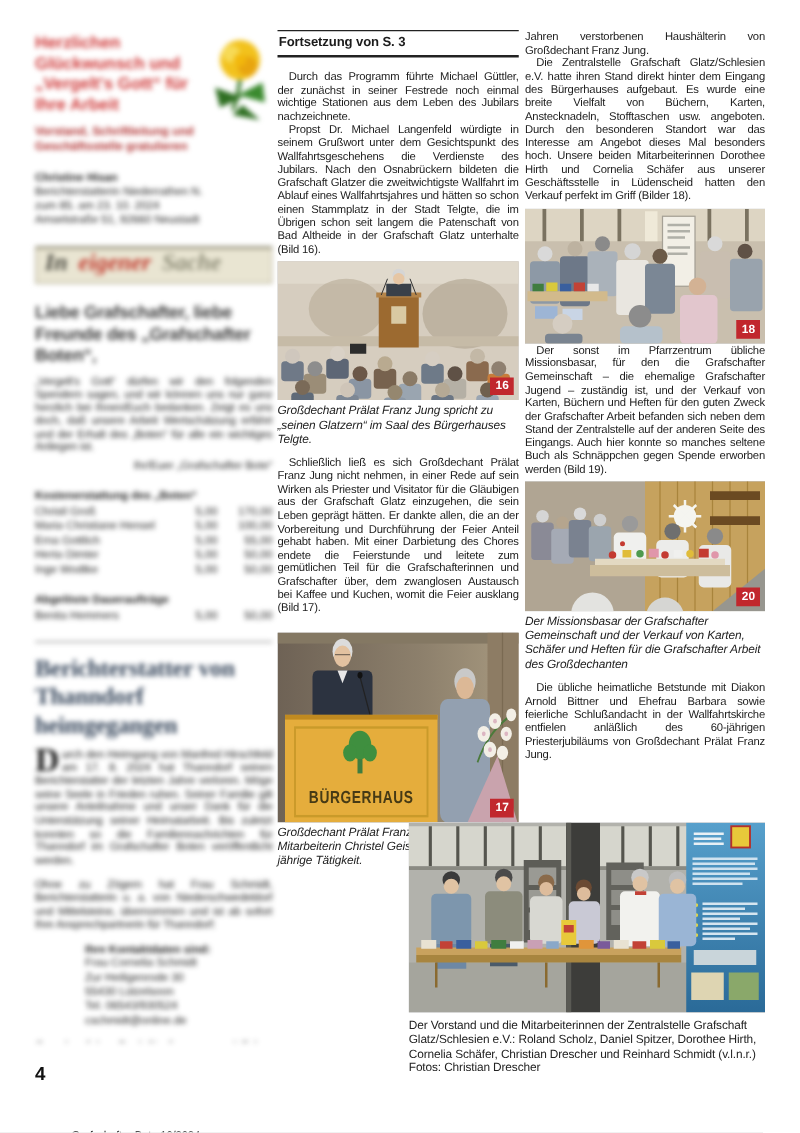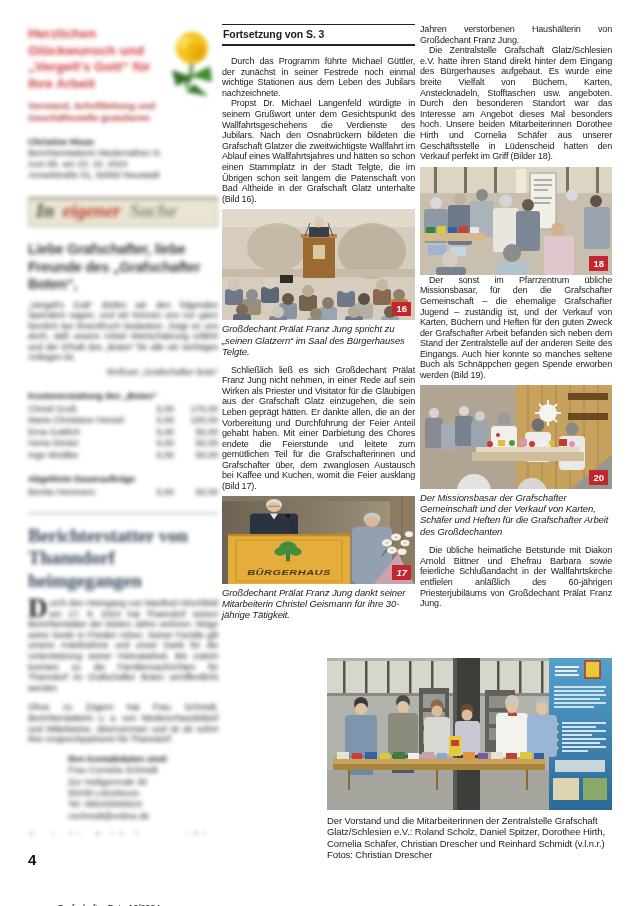--- a/index.html
+++ b/index.html
@@ -177,21 +177,21 @@
           <rect x="123" y="107" width="18" height="8" rx="3" fill="#6b7684"></rect>
             <circle cx="132" cy="103" r="6" fill="#b5a995"></circle>
           <rect x="159" y="107" width="18" height="8" rx="3" fill="#9aa5b2"></rect>
             <circle cx="168" cy="103" r="6" fill="#6f604e"></circle>
         </g>
       </svg>
       <span class="badge">16</span>
     </div>
     <p class="caption" style="margin-bottom:7px;">Großdechant Prälat Franz Jung spricht zu „seinen Glatzern“ im Saal des Bürgerhauses Telgte.</p>
     <p class="body indent">Schließlich ließ es sich Großdechant Prälat Franz Jung nicht nehmen, in einer Rede auf sein Wirken als Priester und Visitator für die Gläubigen aus der Grafschaft Glatz einzugehen, die sein Leben geprägt hätten. Er dankte allen, die an der Vorbereitung und Durchführung der Feier Anteil gehabt haben. Mit einer Darbietung des Chores endete die Feierstunde und leitete zum gemütlichen Teil für die Grafschafterinnen und Grafschafter über, dem zwanglosen Austausch bei Kaffee und Kuchen, womit die Feier ausklang (Bild 17).</p>
-    <div class="photo" style="height:88px; margin-top:4px;font-style:italic;">
+    <div class="photo" style="height:152px; margin-top:14px;">
       <svg viewBox="0 0 193 120" preserveAspectRatio="none">
         <defs>
           <linearGradient id="g17" x1="0" y1="0" x2="1" y2="0">
             <stop offset="0" stop-color="#6e6255"></stop>
               <stop offset="0.6" stop-color="#8d806c"></stop>
               <stop offset="1" stop-color="#a89a80"></stop>
           </linearGradient>
         </defs>
         <rect width="193" height="120" fill="url(#g17)"></rect>
         <rect width="193" height="7" fill="#847863"></rect>

